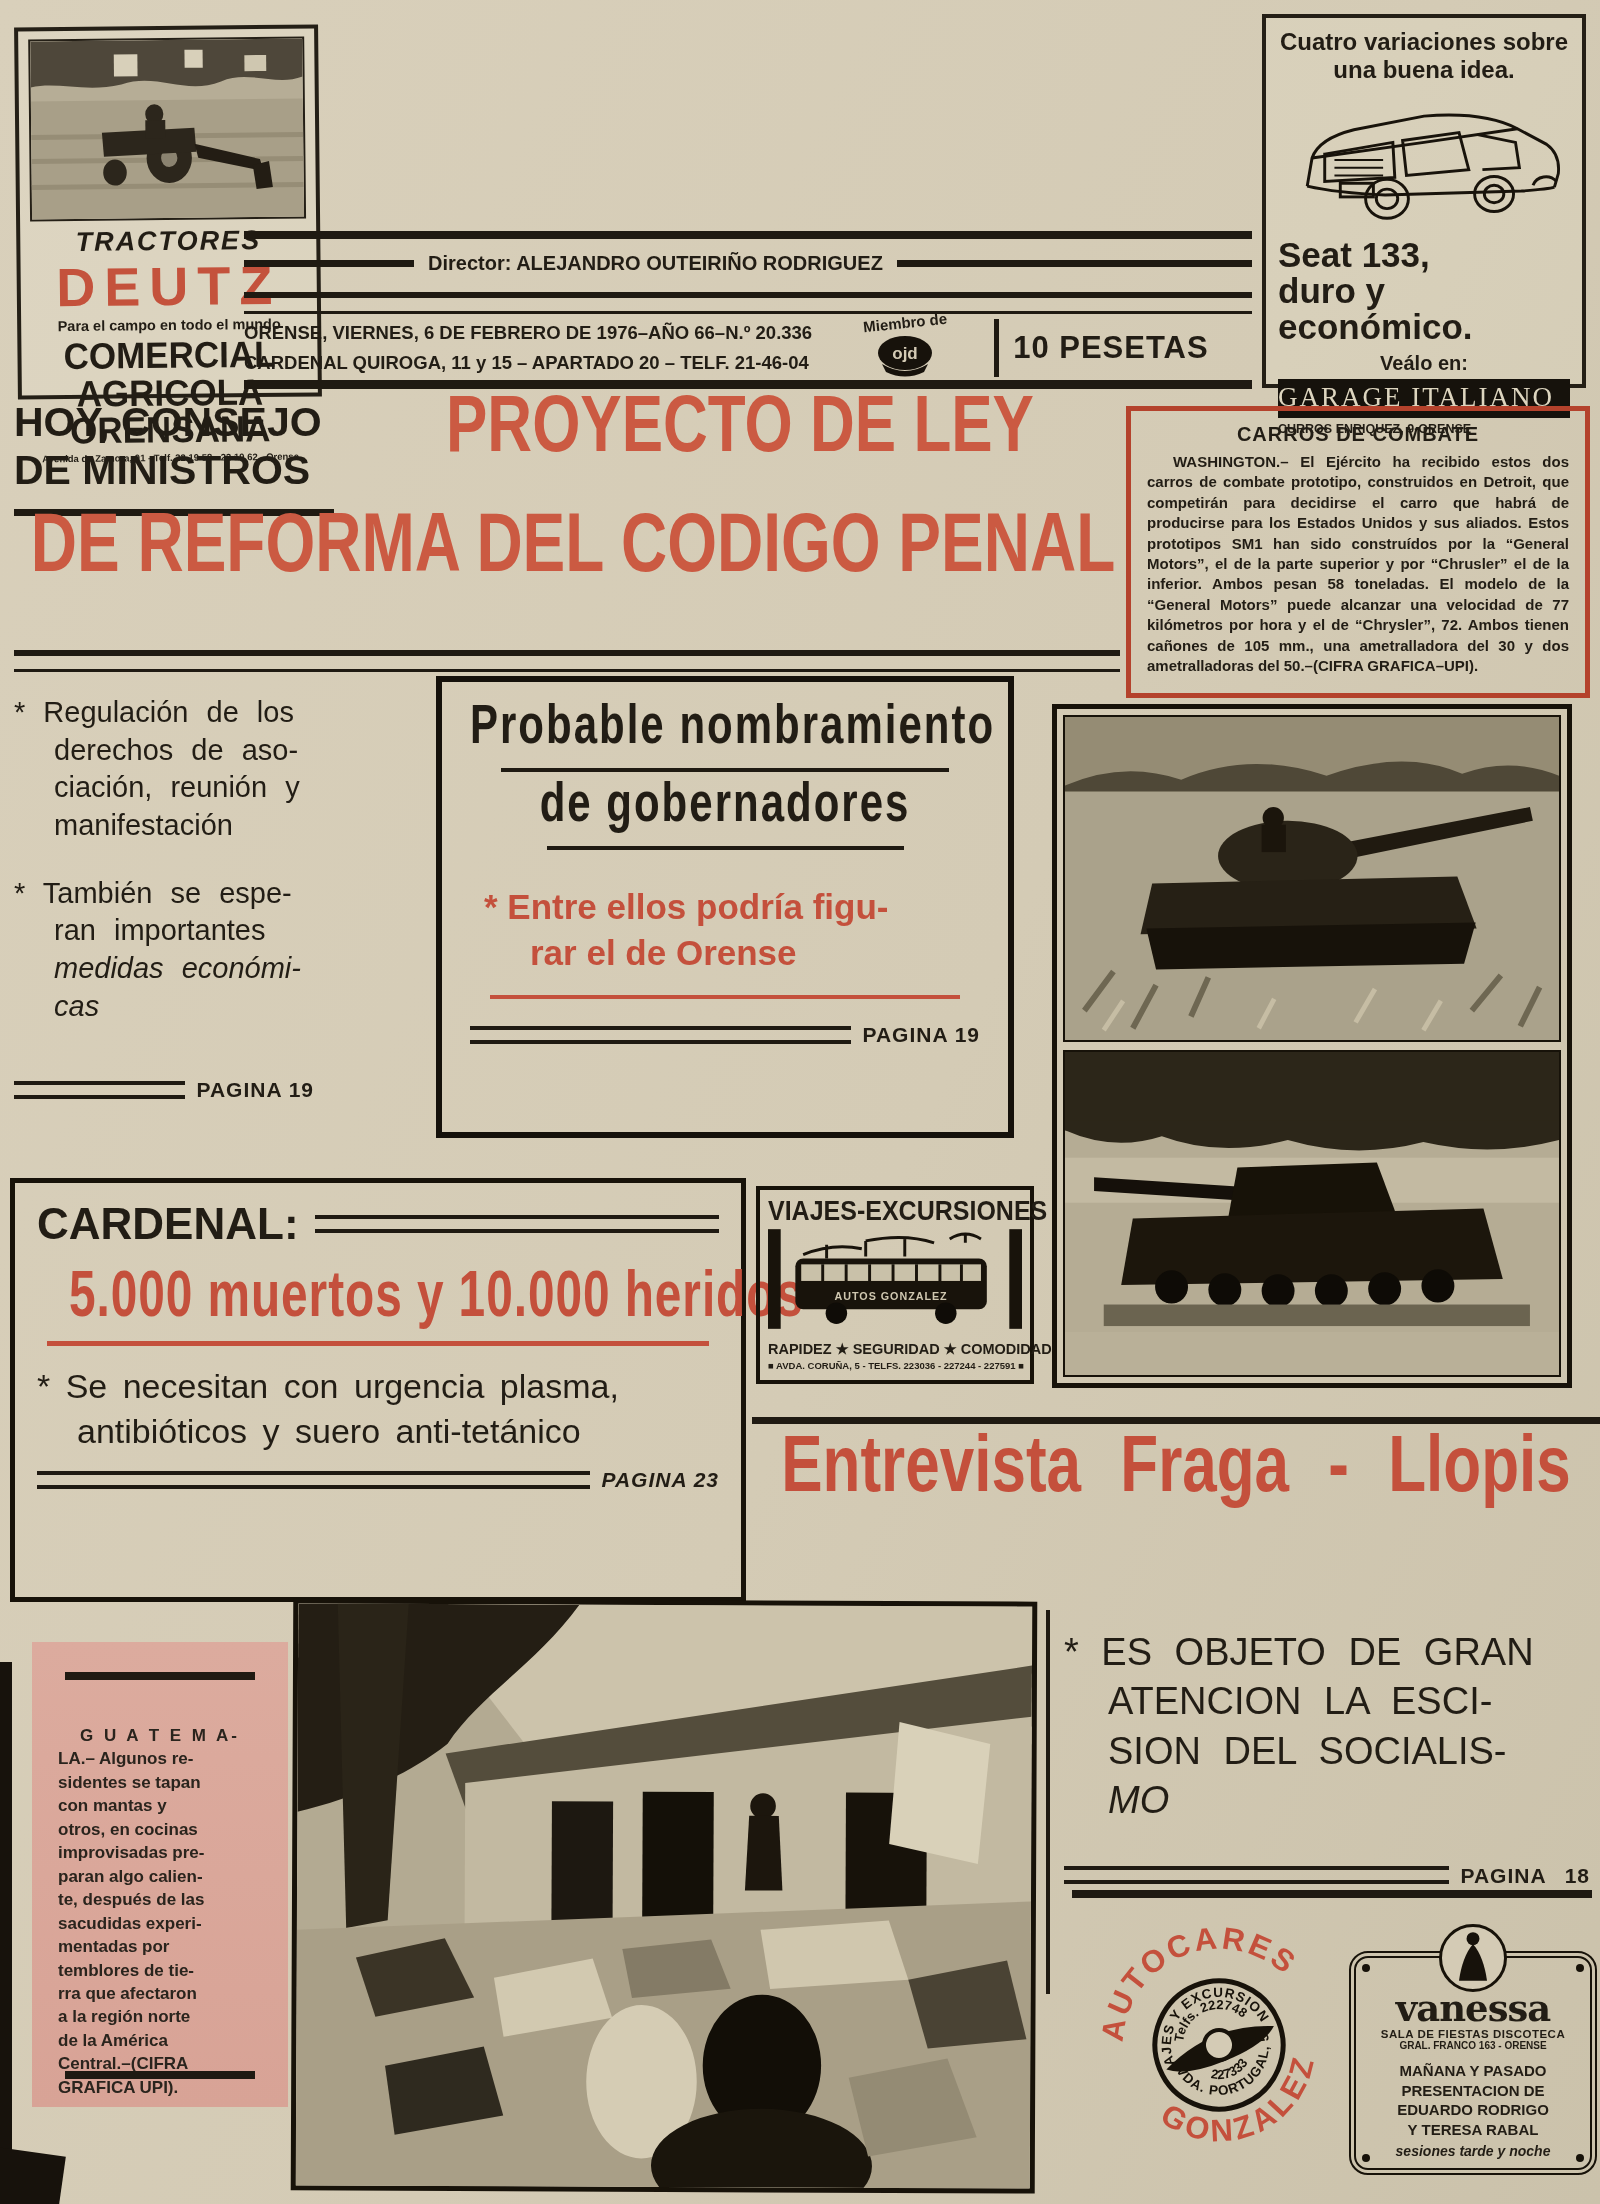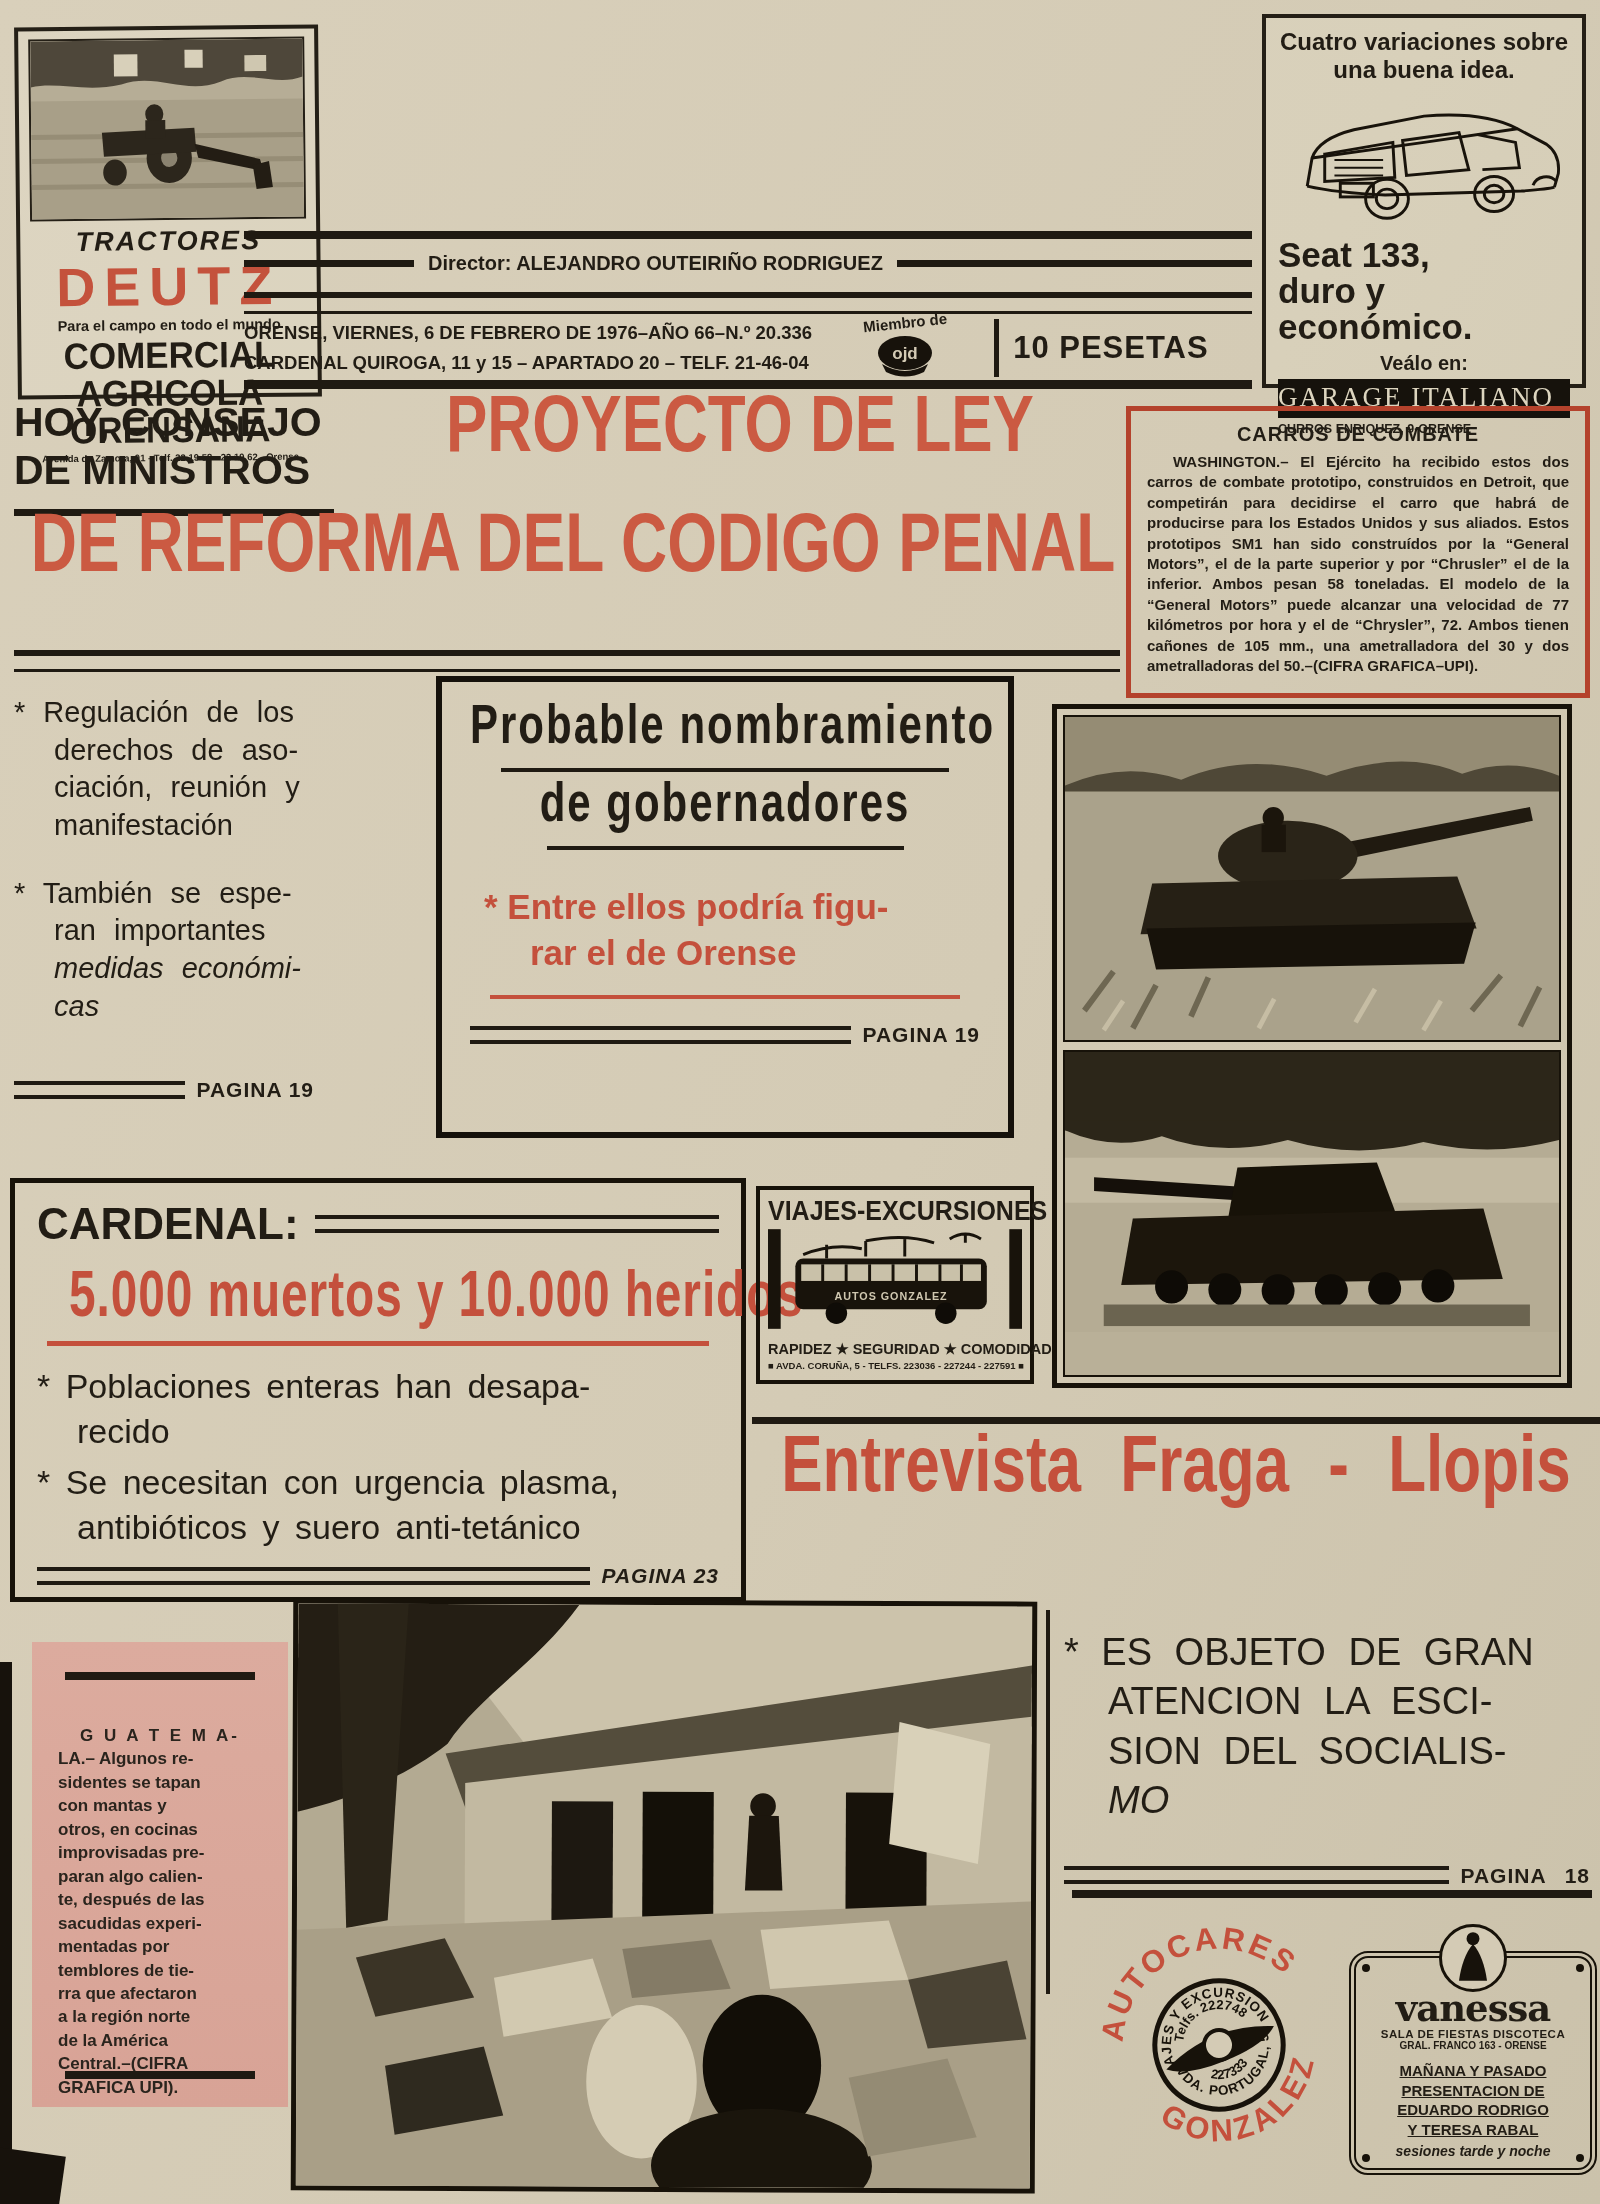--- a/index.html
+++ b/index.html
@@ -116,21 +116,21 @@
   #ad-autocares{left:1066px;top:1922px;width:306px;height:246px;}
   
   #ad-vanessa{left:1354px;top:1956px;width:238px;height:214px;border:2px solid #171209;outline:2px solid #171209;
     outline-offset:3px;border-radius:14px;box-sizing:border-box;text-align:center;padding-top:34px;}
   #ad-vanessa .dot{position:absolute;width:8px;height:8px;border-radius:50%;background:#171209;}
   #van-circle{position:absolute;top:-34px;left:50%;transform:translateX(-50%);width:62px;height:62px;
     border-radius:50%;border:3px solid #171209;background:#d4cbb5;}
   #van-name{font-family:"DejaVu Serif",serif;font-weight:700;font-size:37px;letter-spacing:-1px;line-height:.9;}
   #van-sub{font-weight:700;font-size:11.5px;margin-top:3px;letter-spacing:.5px;}
   #van-addr{font-weight:700;font-size:10px;}
-  #van-l1{font-weight:800;font-size:15px;margin-top:10px;line-height:1.3;text-decoration:underline;}
+  #van-l1{font-weight:800;font-size:15px;margin-top:10px;line-height:1.3;}
   #van-l5{font-weight:700;font-size:14px;font-style:italic;margin-top:4px;}
   
   #edge-l{left:0;top:1662px;width:12px;height:542px;background:#17120c;}
   #edge-corner{left:-30px;top:2150px;width:90px;height:90px;background:#17120c;transform:rotate(8deg);}
 </style>
 </head>
 <body>
 
 <div id="page">
 
@@ -307,24 +307,20 @@
   </div>
 
   <div id="guat-box" class="abs">
     <div id="guat-kicker">
       <div class="k">CARDENAL:</div>
       <div class="dbl-s"></div>
     </div>
     <div id="guat-hl"><span class="condx">5.000 muertos y 10.000 heridos</span></div>
     <div id="guat-rr"></div>
     <div id="guat-bullets">
-      <div class="bullet">
-          <div>* Poblaciones enteras han desapa-</div>
-          <div style="padding-left:40px;">recido</div>
-        </div>
       <div class="bullet b2">
           <div>* Se necesitan con urgencia plasma,</div>
           <div style="padding-left:40px;">antibióticos y suero anti-tetánico</div>
         </div>
     </div>
     <div class="pagrow">
       <div class="dbl-s"></div>
       <div class="pagref">PAGINA 23</div>
     </div>
   </div>

